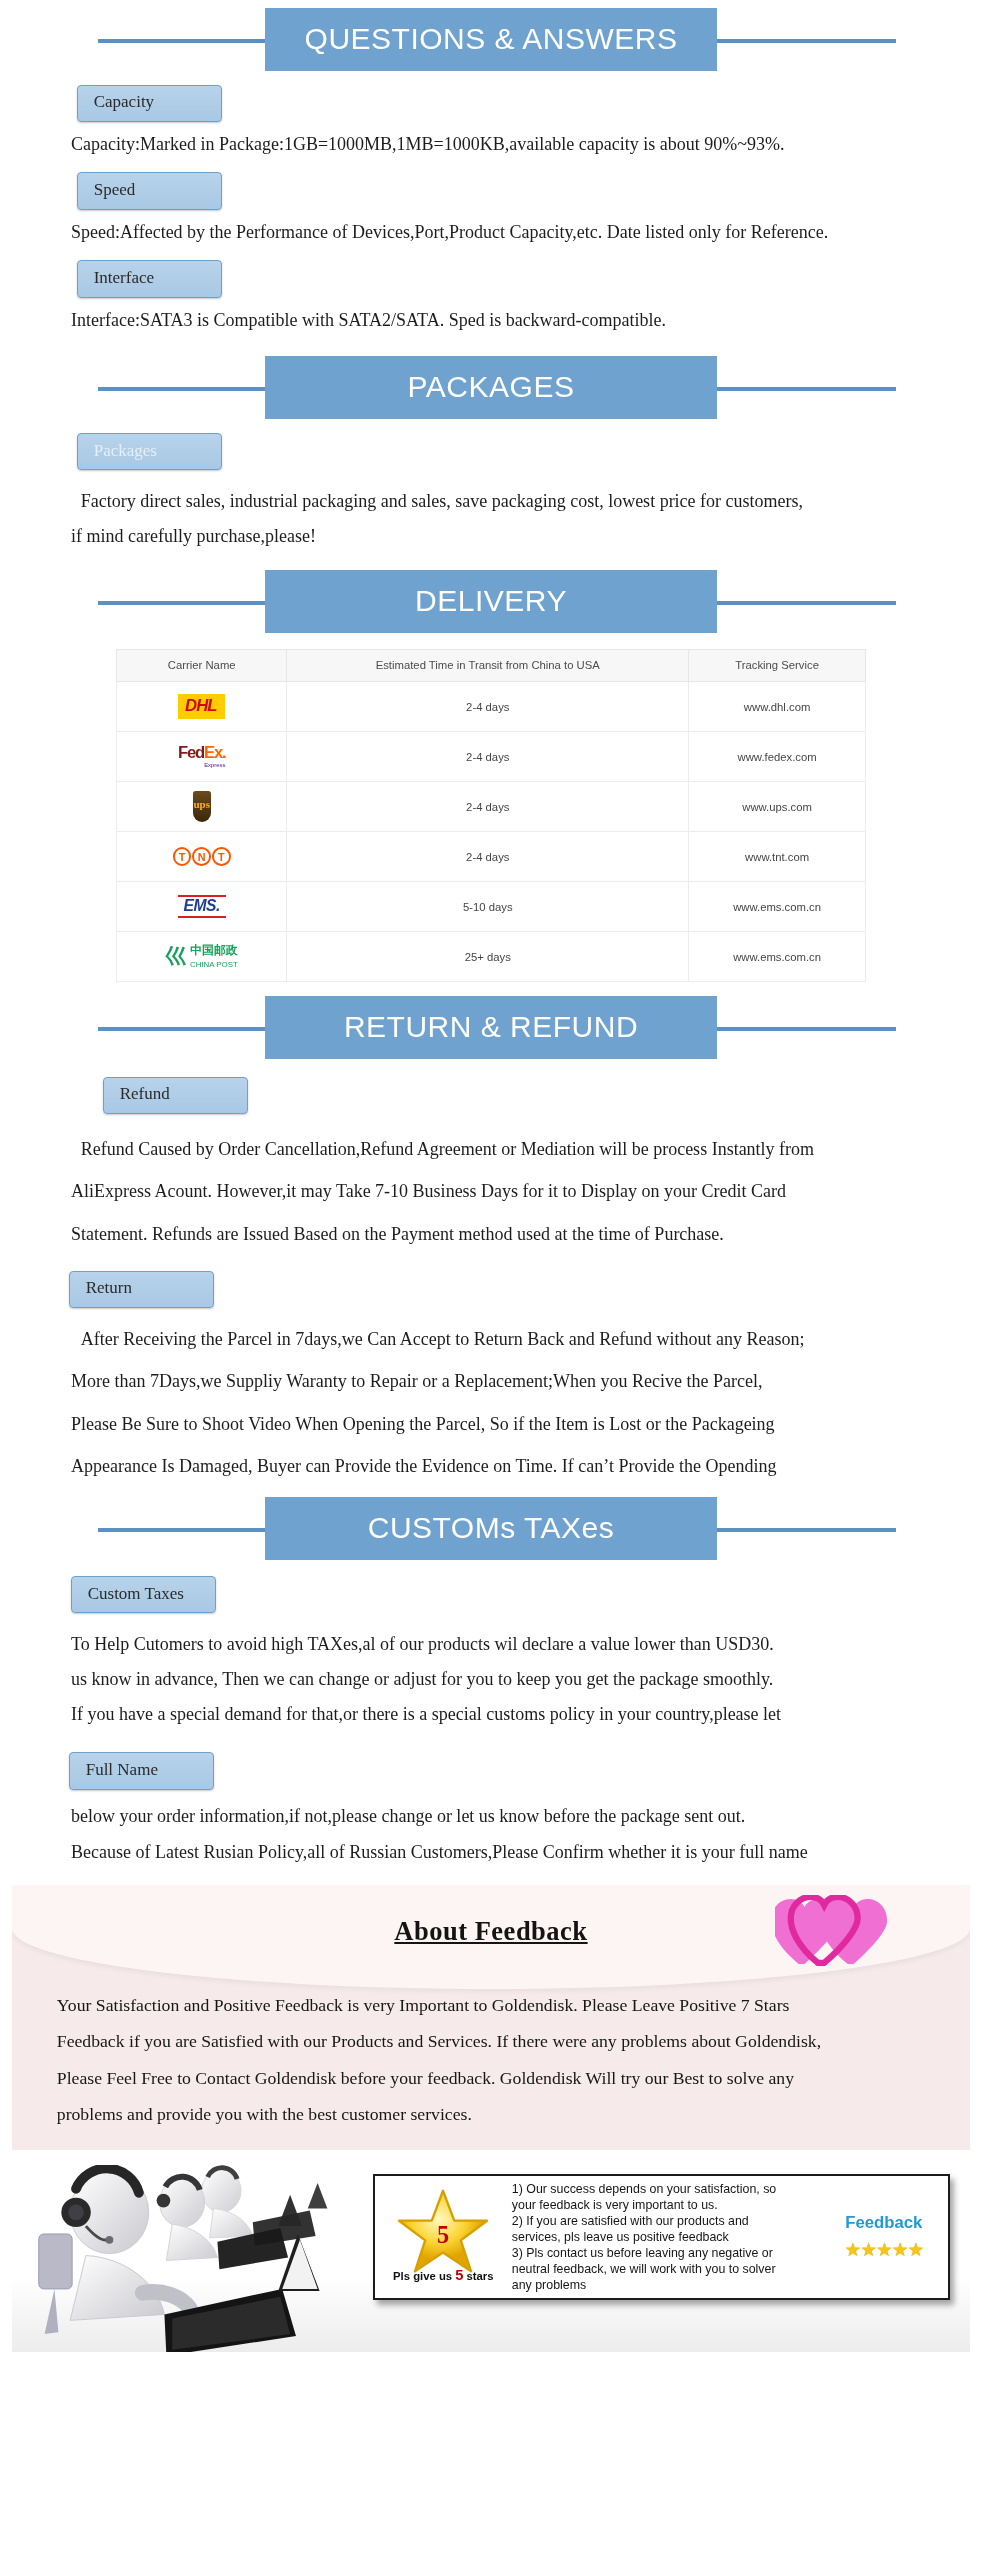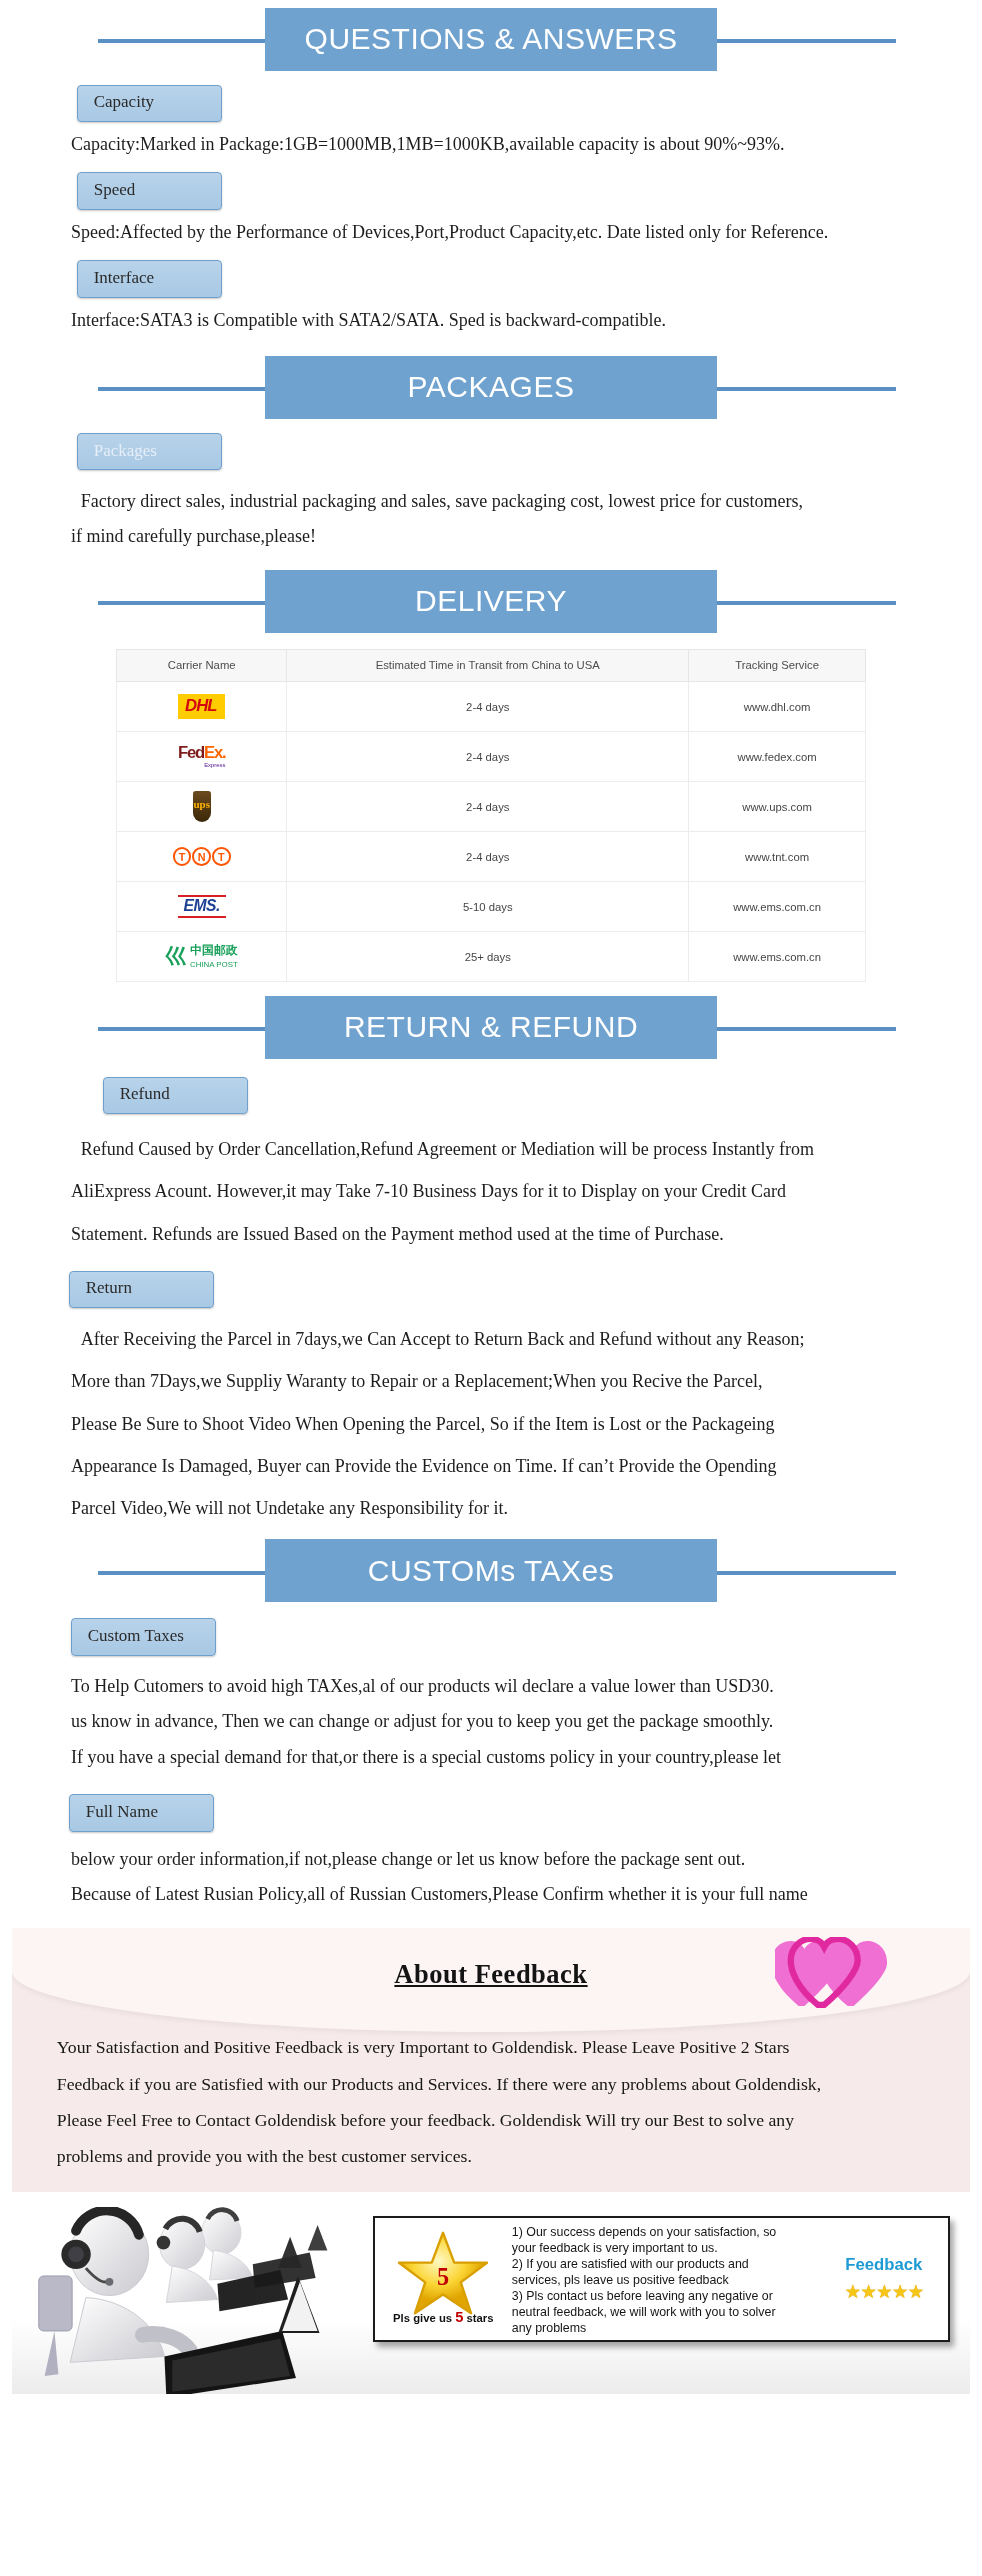--- a/index.html
+++ b/index.html
@@ -470,21 +470,20 @@
   <div class="para loose">AliExpress Acount. However,it may Take 7-10 Business Days for it to Display on your Credit Card</div>
   <div class="para loose">Statement. Refunds are Issued Based on the Payment method used at the time of Purchase.</div>
 
   <div style="height:15.7px"></div>
   <div class="pill" style="margin-left:69px">Return</div>
   <div style="height:9.8px"></div>
   <div class="para loose indent">After Receiving the Parcel in 7days,we Can Accept to Return Back and Refund without any Reason;</div>
   <div class="para loose">More than 7Days,we Suppliy Waranty to Repair or a Replacement;When you Recive the Parcel,</div>
   <div class="para loose">Please Be Sure to Shoot Video When Opening  the Parcel, So if the Item is Lost or the Packageing</div>
   <div class="para loose">Appearance Is Damaged, Buyer can Provide the Evidence on Time. If can’t Provide the Opending</div>
-  <div class="para loose">Parcel Video,We will not Undetake any Responsibility for it.</div>
 
   
   <div style="height:9.8px"></div>
   <div class="banner">
     <div class="rule left"></div>
     <div class="rule right"></div>
     <div class="plate">
       <span>CUSTOMs TAXes</span>
     </div>
   </div>
@@ -508,21 +507,21 @@
     <div class="fb-head">
       <div class="swoosh"></div>
       <div class="fb-title">About Feedback</div>
       <svg class="hearts" viewBox="0 0 120 78">
         <path d="M30 72 C8 54 2 38 2 28 C2 14 12 6 22 6 C28 6 33 9 36 14 C39 9 44 6 50 6 C60 6 70 14 70 28 C70 38 56 54 36 72 Z" fill="#ef6fd2" transform="translate(-6,-2)"></path>
         <path d="M30 72 C8 54 2 38 2 28 C2 14 12 6 22 6 C28 6 33 9 36 14 C39 9 44 6 50 6 C60 6 70 14 70 28 C70 38 56 54 36 72 Z" fill="#ef6fd2" transform="translate(44,-2)"></path>
         <path d="M30 76 C6 56 0 38 0 27 C0 12 11 3 22 3 C29 3 34 6 37 12 C40 6 45 3 52 3 C63 3 74 12 74 27 C74 38 58 58 37 76 Z" fill="none" stroke="#e0299f" stroke-width="7" transform="translate(16,-1) scale(0.92)"></path>
       </svg>
     </div>
     <div class="fb-body">
-      <div>Your Satisfaction and Positive Feedback is very Important to Goldendisk. Please Leave Positive 2 Stars</div>
+      <div>Your Satisfaction and Positive Feedback is very Important to Goldendisk. Please Leave Positive 7 Stars</div>
       <div>Feedback if you are Satisfied with our Products and Services. If there were any problems about Goldendisk,</div>
       <div>Please Feel Free to Contact Goldendisk before your feedback. Goldendisk Will try our Best to solve any</div>
       <div>problems and provide you with the best customer services.</div>
     </div>
   </div>
 
   
   <div class="service-strip">
     <svg class="agents" viewBox="0 0 330 190">
       <defs>

